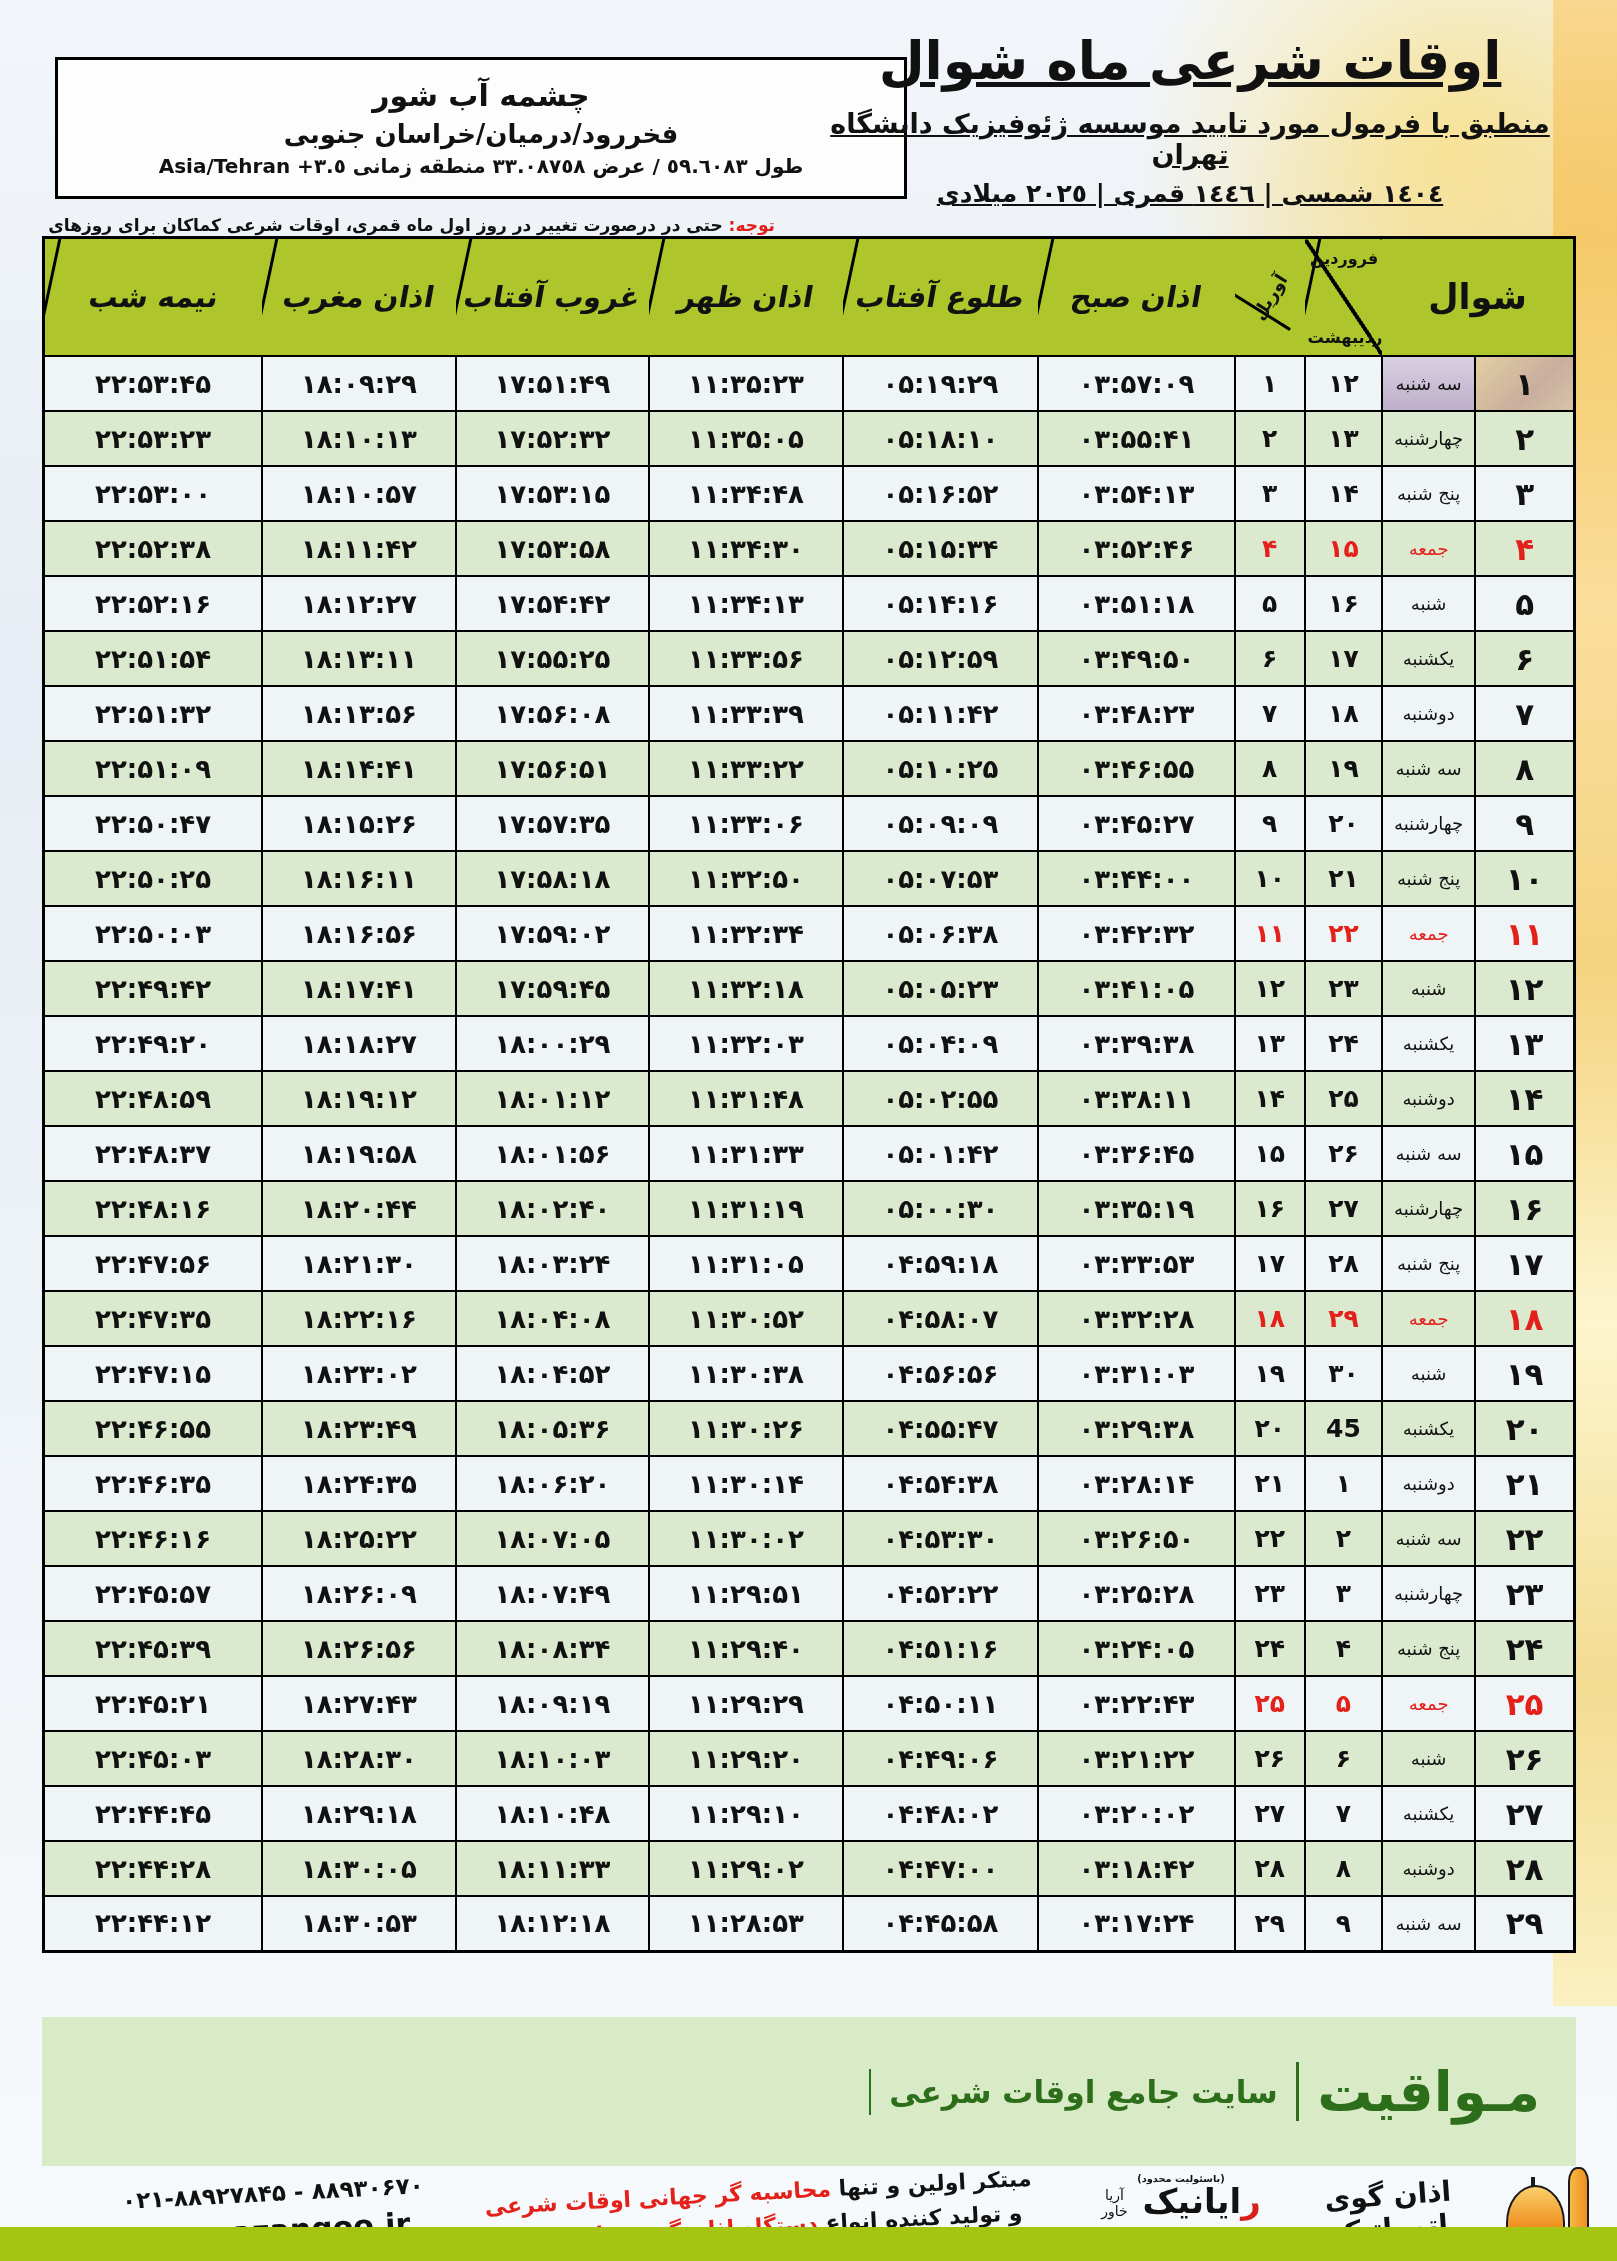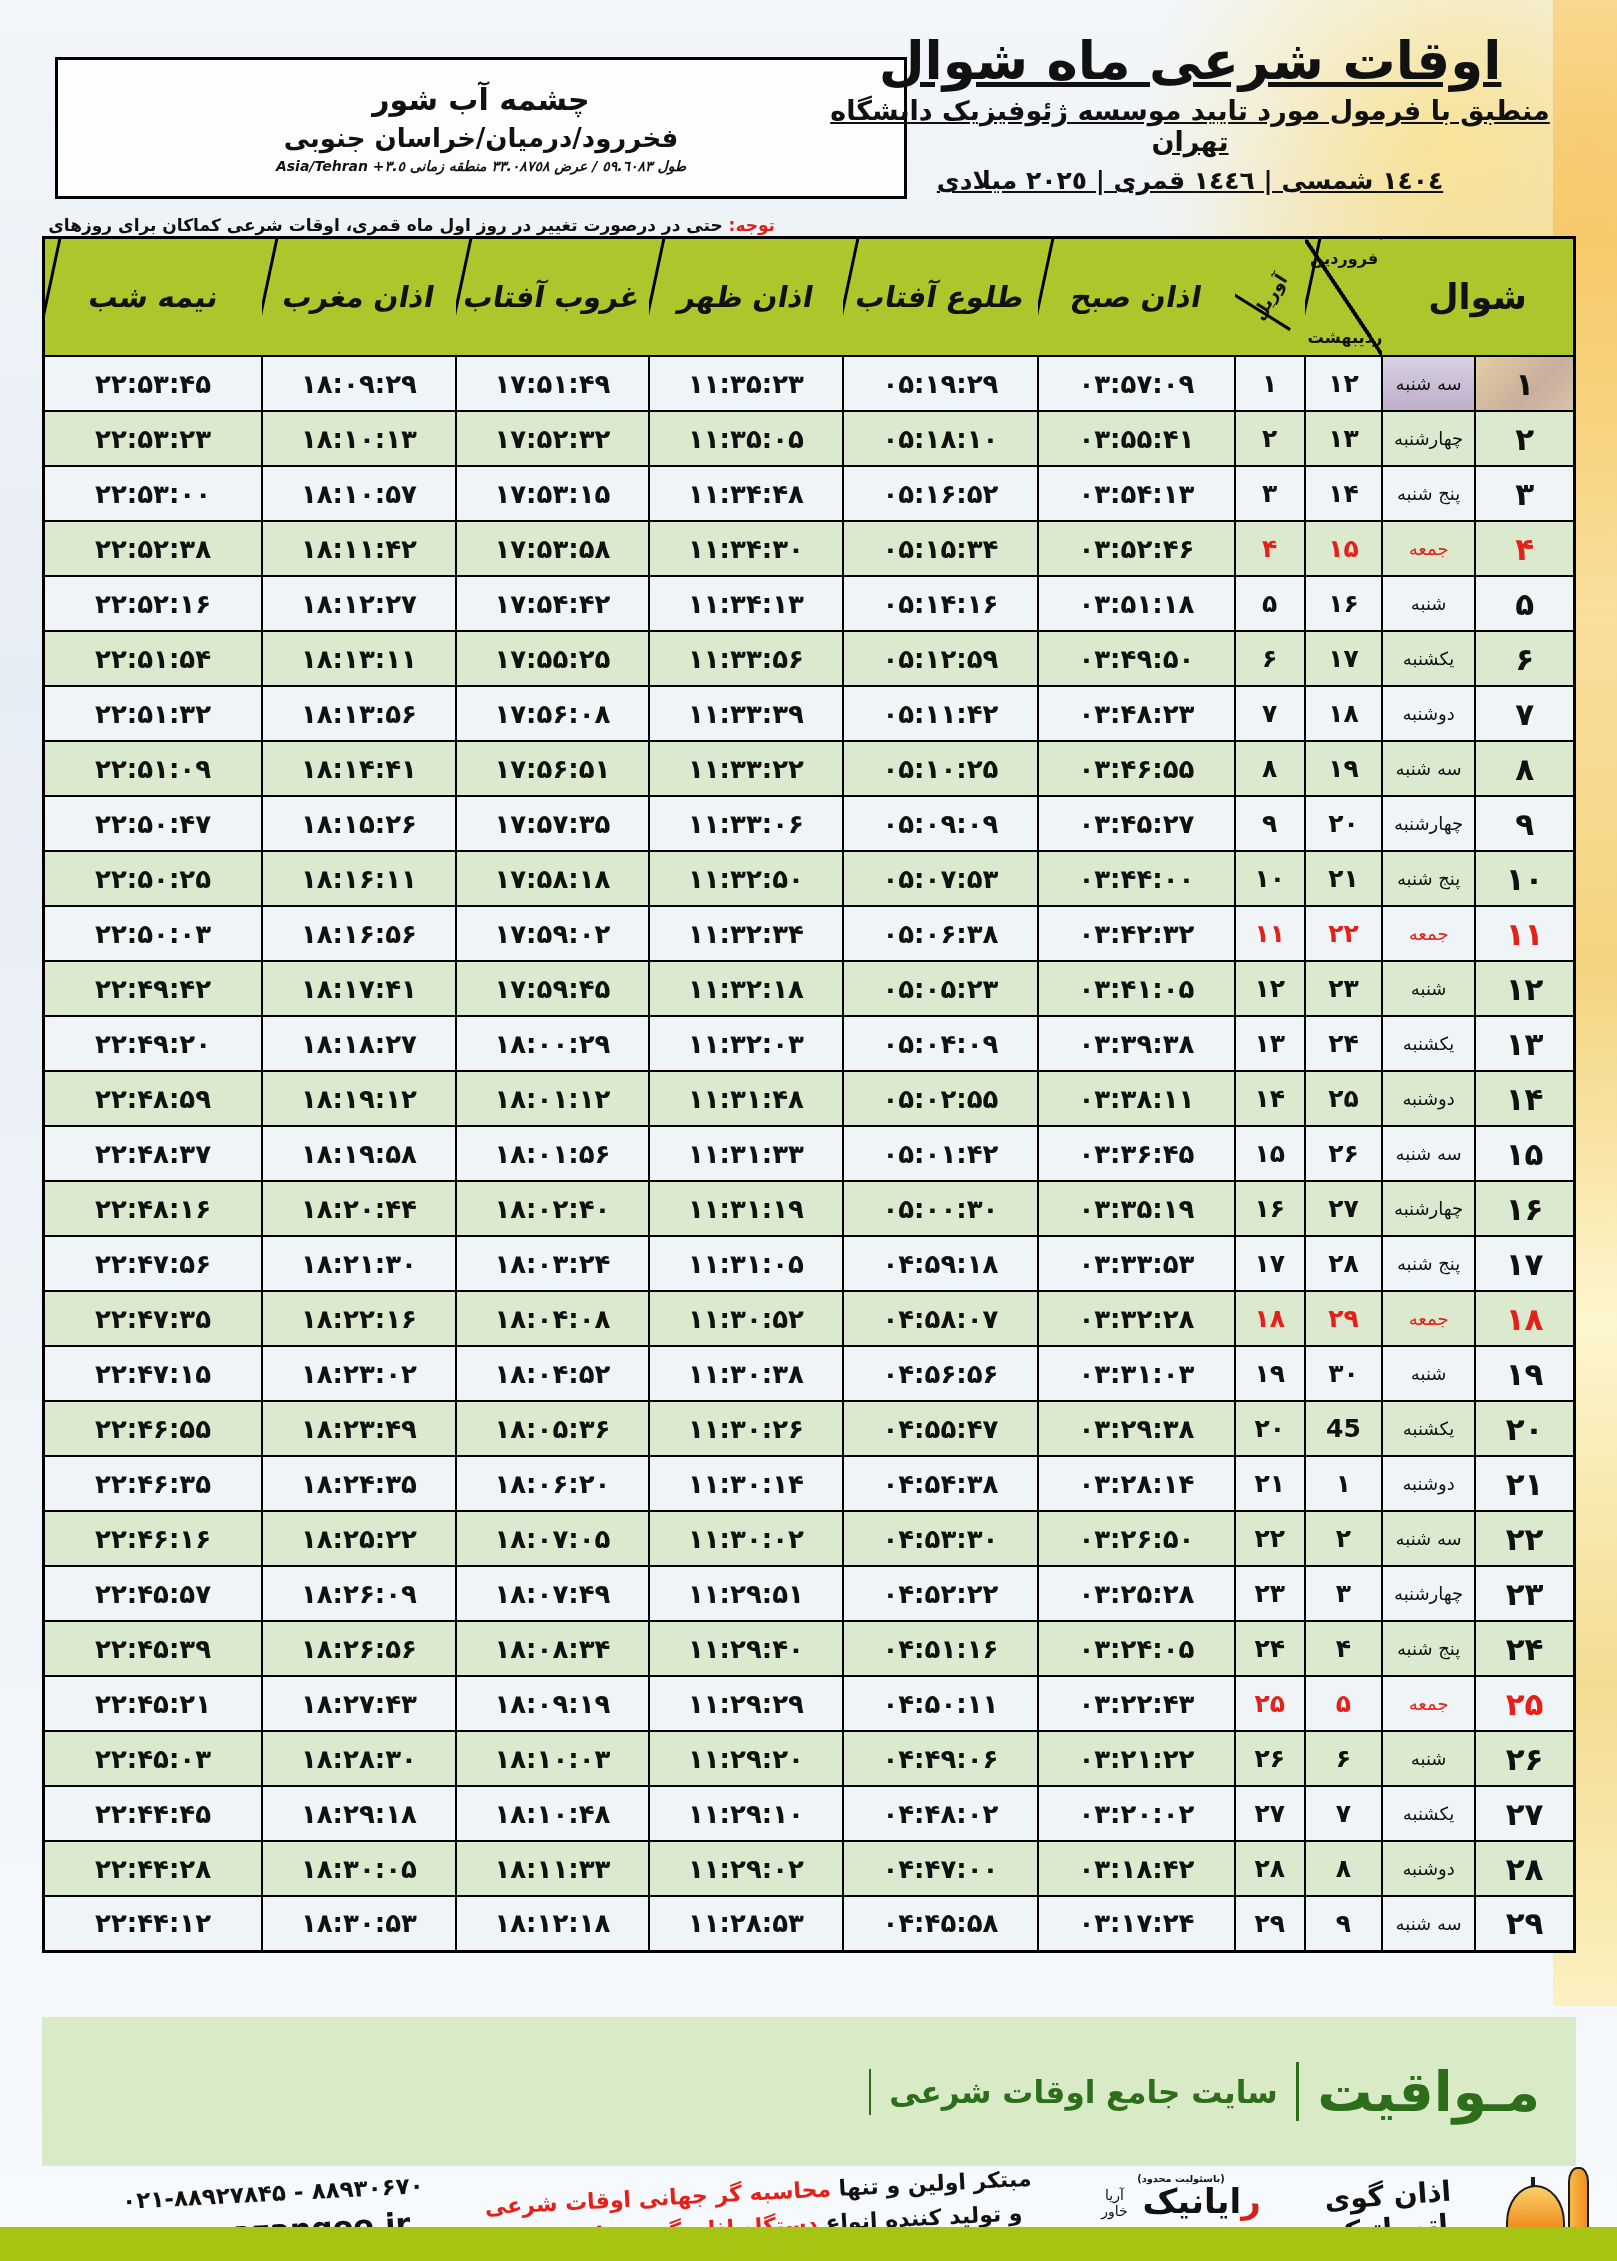--- a/index.html
+++ b/index.html
@@ -24,26 +24,26 @@
   }
   
   .loc-box{
     position:absolute;left:55px;top:57px;width:852px;height:142px;
     background:#fdfdfd;border:3.3px solid #000;box-sizing:border-box;
     display:flex;flex-direction:column;justify-content:center;align-items:center;gap:5.2px;
     text-align:center;direction:rtl;
   }
   .loc-title{font-size:30px;font-weight:bold;}
   .loc-region{font-size:26px;font-weight:bold;}
-  .loc-coords{font-size:14px;font-weight:bold;direction:rtl;font-style:italic;}
+  .loc-coords{font-size:20px;font-weight:bold;direction:rtl;}
   .loc-coords .tz{direction:ltr;unicode-bidi:embed;}
   
   .title-wrap{position:absolute;left:802px;top:31px;width:776px;text-align:center;direction:rtl;text-decoration:underline;}
   .title-main{font-size:53px;font-weight:bold;line-height:1.15;}
-  .title-sub{font-size:27px;font-weight:bold;margin-top:3px;}
+  .title-sub{font-size:27px;font-weight:bold;margin-top:16px;}
   .title-years{font-size:25px;font-weight:bold;margin-top:9px;}
   
   .notice{position:absolute;left:41px;top:215px;width:734px;direction:rtl;text-align:right;font-size:17px;font-weight:bold;}
   .notice .red{color:#e31d18;}
   
   table.prayer{
     position:absolute;left:42px;top:236px;width:1534px;
     border-collapse:collapse;direction:rtl;table-layout:fixed;
     border:3.9px solid #000;background:#fff;
   }

